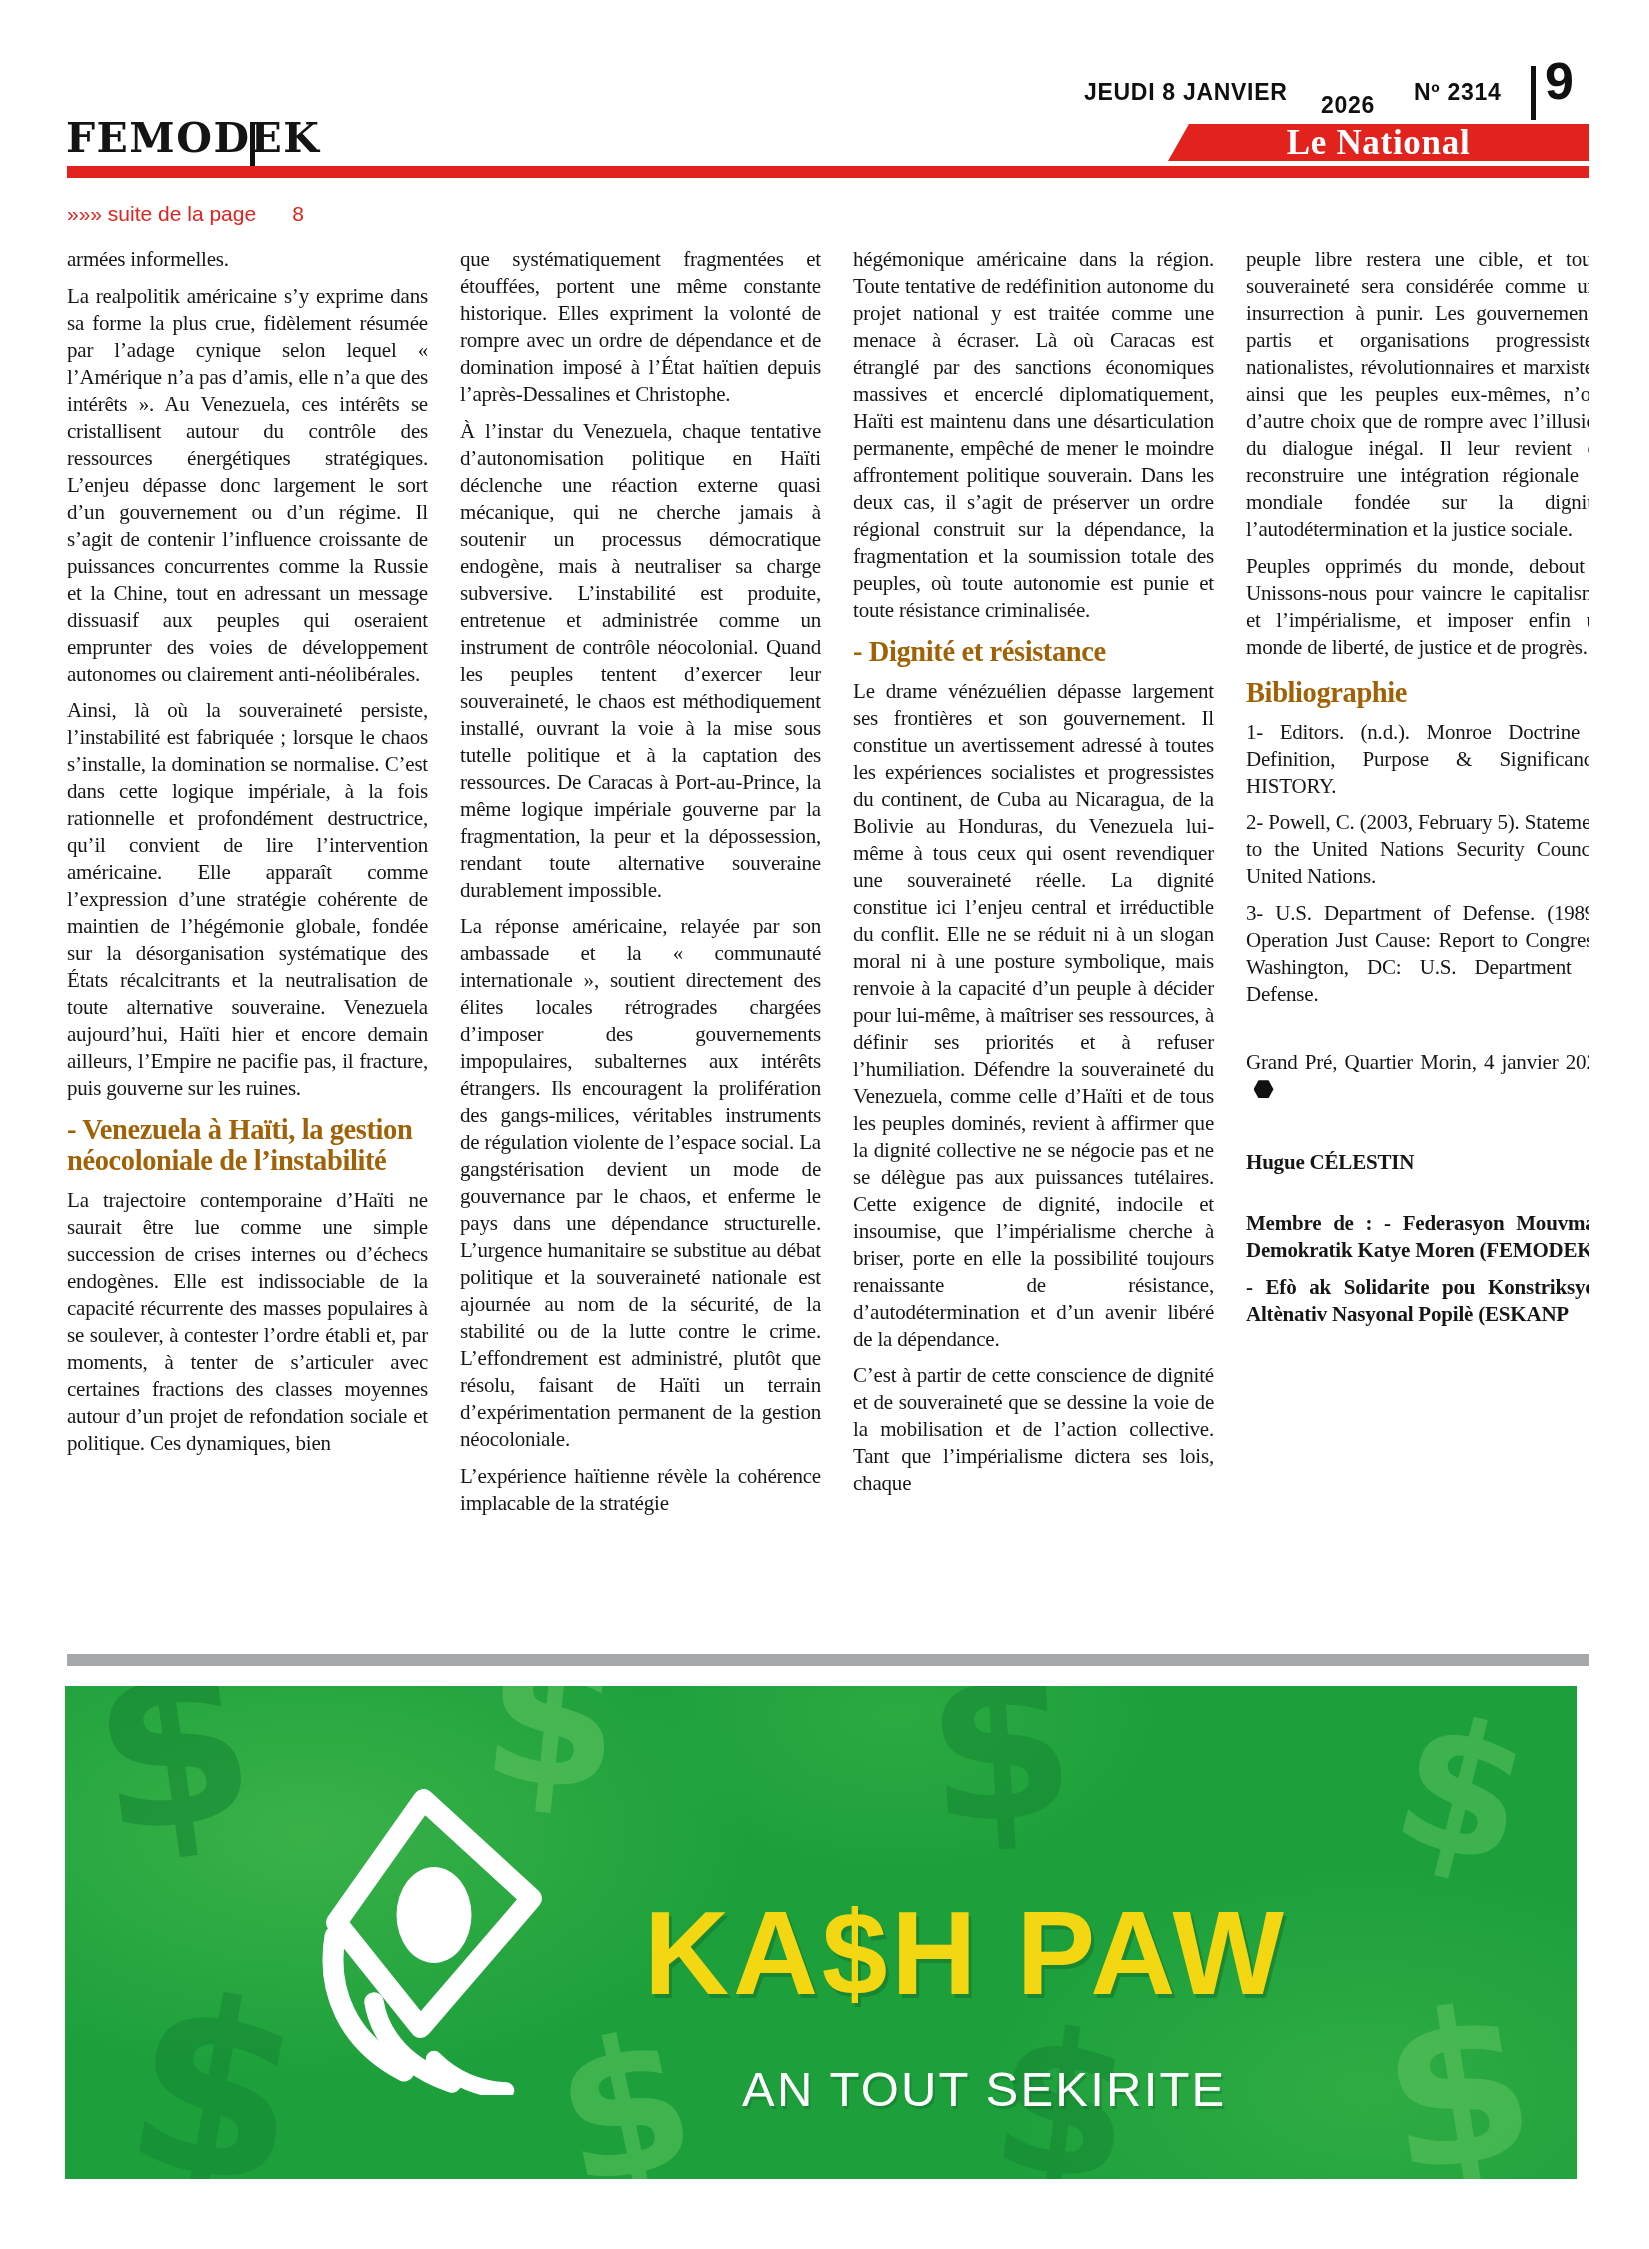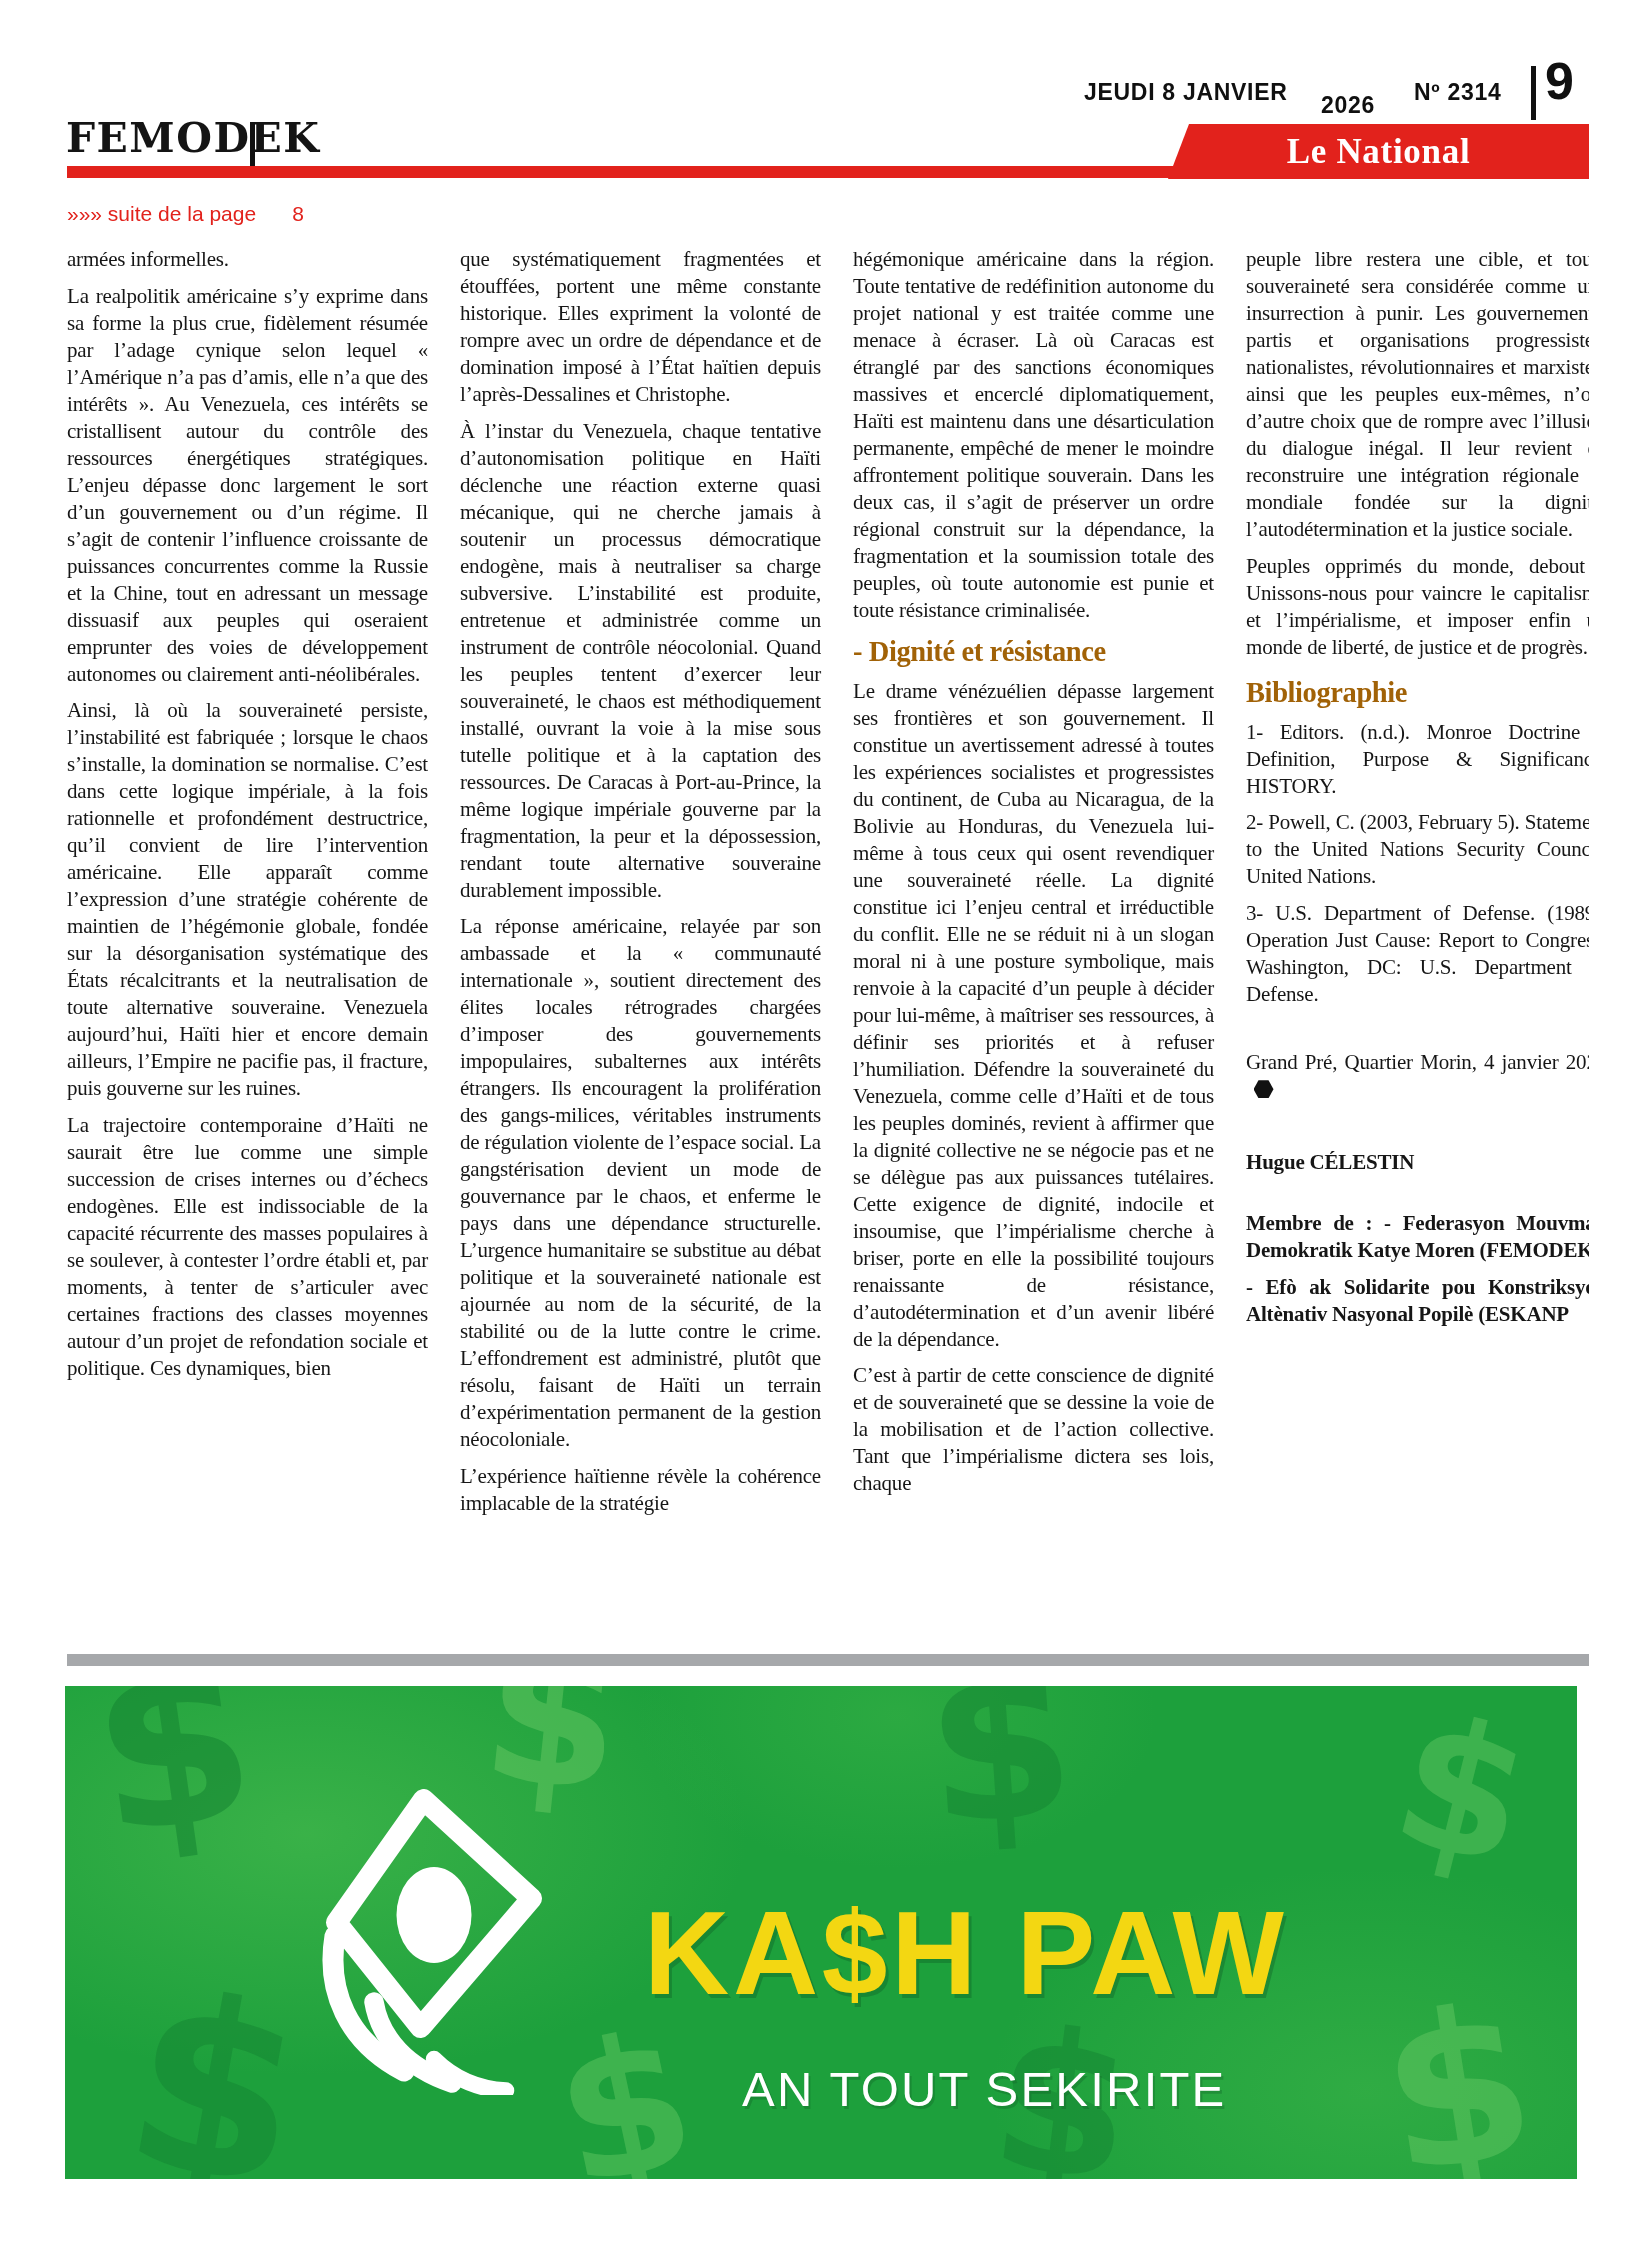--- a/index.html
+++ b/index.html
@@ -22,21 +22,21 @@
   .hdr-page{
     left:1545px;top:55px;font-family:"Liberation Sans",sans-serif;
     font-weight:bold;font-size:52px;color:#101010;line-height:1;
   }
   .masthead{
     left:66px;top:118px;font-family:"DejaVu Serif",serif;font-weight:bold;
     font-size:41px;letter-spacing:1.5px;color:#141414;line-height:1;
   }
   .masthead-sep{left:250px;top:122px;width:5.2px;height:45px;background:#111;}
   .brand-box{
-    left:1168px;top:124px;width:421px;height:55px;background:#e2221c;
+    left:1168px;top:124px;width:421px;height:37px;background:#e2221c;
     clip-path:polygon(21px 0,100% 0,100% 100%,0 100%);
     display:flex;align-items:center;justify-content:center;
   }
   .brand-box span{
     font-family:"Liberation Serif",serif;font-weight:bold;font-size:35px;
     color:#ffffff;letter-spacing:0.7px;
   }
   .red-bar{left:67px;top:166px;width:1522px;height:12px;background:#e2221c;}
   .continuation{
     left:67px;top:202px;font-family:"Liberation Sans",sans-serif;
@@ -119,20 +119,21 @@
   <div class="abs continuation">
     <span>»»» suite de la page</span><span class="pg">8</span>
   </div>
 
   <div class="cols">
 
     <div class="col">
       <p>armées informelles.</p>
       <p>La realpolitik américaine s’y exprime dans sa forme la plus crue, fidèlement résumée par l’adage cynique selon lequel « l’Amérique n’a pas d’amis, elle n’a que des intérêts ». Au Venezuela, ces intérêts se cristallisent autour du contrôle des ressources énergétiques stratégiques. L’enjeu dépasse donc largement le sort d’un gouvernement ou d’un régime. Il s’agit de contenir l’influence croissante de puissances concurrentes comme la Russie et la Chine, tout en adressant un message dissuasif aux peuples qui oseraient emprunter des voies de développement autonomes ou clairement anti-néolibérales.</p>
       <p>Ainsi, là où la souveraineté persiste, l’instabilité est fabriquée ; lorsque le chaos s’installe, la domination se normalise. C’est dans cette logique impériale, à la fois rationnelle et profondément destructrice, qu’il convient de lire l’intervention américaine. Elle apparaît comme l’expression d’une stratégie cohérente de maintien de l’hégémonie globale, fondée sur la désorganisation systématique des États récalcitrants et la neutralisation de toute alternative souveraine. Venezuela aujourd’hui, Haïti hier et encore demain ailleurs, l’Empire ne pacifie pas, il fracture, puis gouverne sur les ruines.</p>
+      <h2>- Venezuela à Haïti, la gestion néocoloniale de l’instabilité</h2>
       <p>La trajectoire contemporaine d’Haïti ne saurait être lue comme une simple succession de crises internes ou d’échecs endogènes. Elle est indissociable de la capacité récurrente des masses populaires à se soulever, à contester l’ordre établi et, par moments, à tenter de s’articuler avec certaines fractions des classes moyennes autour d’un projet de refondation sociale et politique. Ces dynamiques, bien</p>
     </div>
 
     <div class="col">
       <p>que systématiquement fragmentées et étouffées, portent une même constante historique. Elles expriment la volonté de rompre avec un ordre de dépendance et de domination imposé à l’État haïtien depuis l’après-Dessalines et Christophe.</p>
       <p>À l’instar du Venezuela, chaque tentative d’autonomisation politique en Haïti déclenche une réaction externe quasi mécanique, qui ne cherche jamais à soutenir un processus démocratique endogène, mais à neutraliser sa charge subversive. L’instabilité est produite, entretenue et administrée comme un instrument de contrôle néocolonial. Quand les peuples tentent d’exercer leur souveraineté, le chaos est méthodiquement installé, ouvrant la voie à la mise sous tutelle politique et à la captation des ressources. De Caracas à Port-au-Prince, la même logique impériale gouverne par la fragmentation, la peur et la dépossession, rendant toute alternative souveraine durablement impossible.</p>
       <p>La réponse américaine, relayée par son ambassade et la « communauté internationale », soutient directement des élites locales rétrogrades chargées d’imposer des gouvernements impopulaires, subalternes aux intérêts étrangers. Ils encouragent la prolifération des gangs-milices, véritables instruments de régulation violente de l’espace social. La gangstérisation devient un mode de gouvernance par le chaos, et enferme le pays dans une dépendance structurelle. L’urgence humanitaire se substitue au débat politique et la souveraineté nationale est ajournée au nom de la sécurité, de la stabilité ou de la lutte contre le crime. L’effondrement est administré, plutôt que résolu, faisant de Haïti un terrain d’expérimentation permanent de la gestion néocoloniale.</p>
       <p>L’expérience haïtienne révèle la cohérence implacable de la stratégie</p>
     </div>
 

